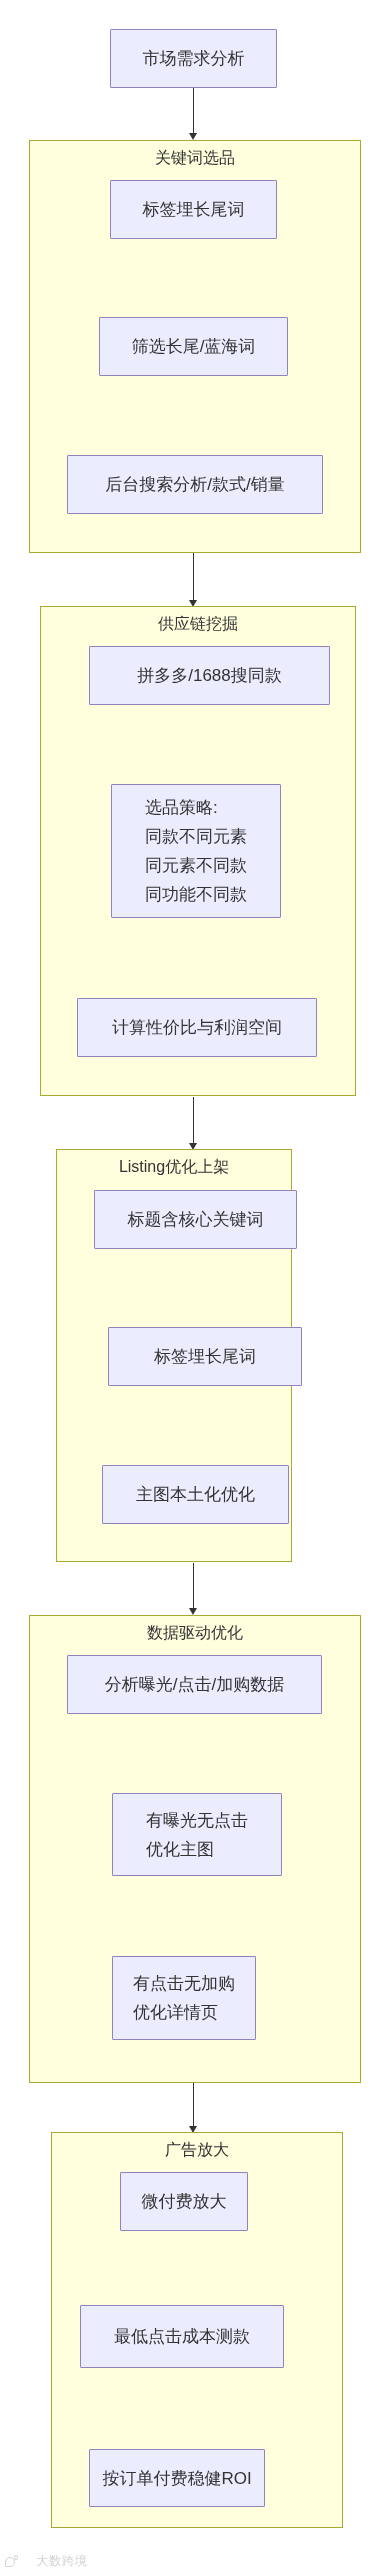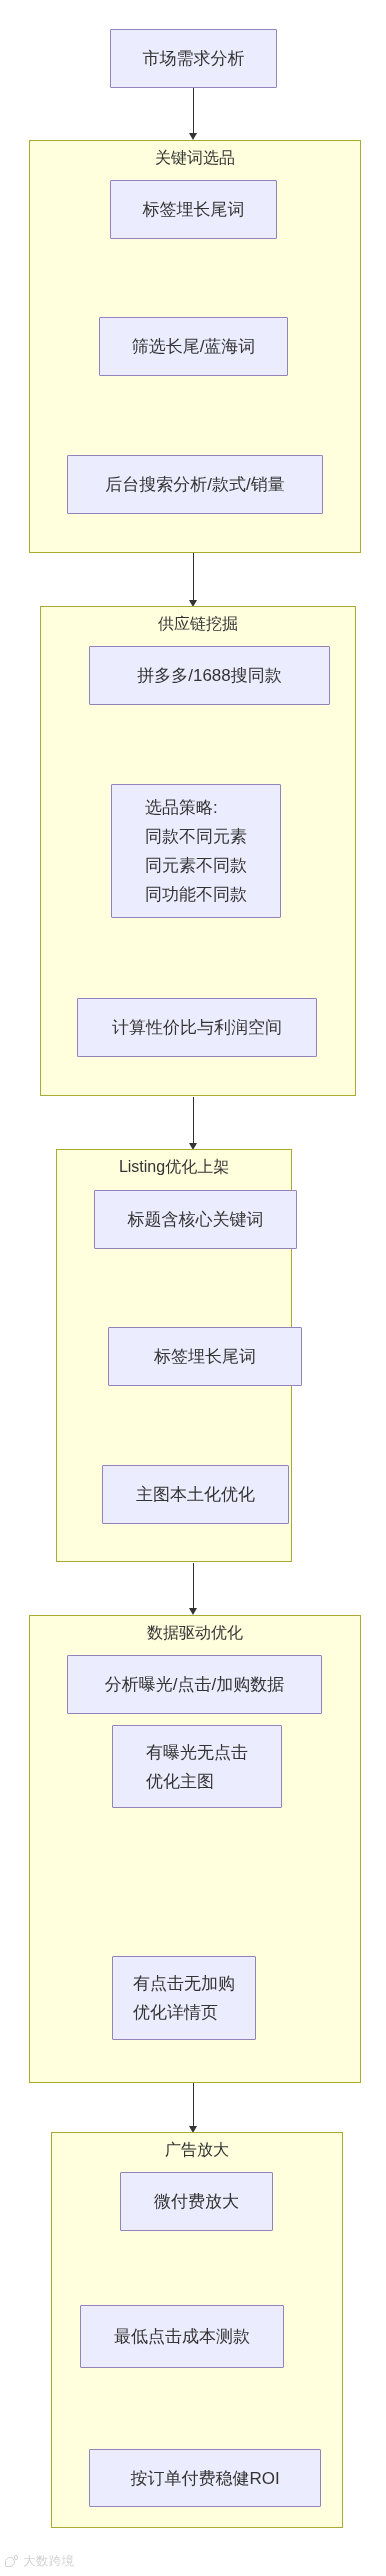--- a/index.html
+++ b/index.html
@@ -37,21 +37,21 @@
   }
   .arrow-line{width:1.1px;flex:1;background:var(--arrow,#333333);}
   .arrow-head{
     width:0;height:0;flex:0 0 auto;
     border-left:4.3px solid transparent;
     border-right:4.3px solid transparent;
     border-top:7.5px solid var(--arrow,#333333);
   }
   .watermark{
     position:absolute;left:4.3px;top:2553px;
-    display:flex;align-items:center;gap:4px;
+    display:flex;align-items:center;gap:17px;
     color:#d2d2d2;font-size:12.3px;letter-spacing:0.5px;
   }
   .wm-logo{width:15px;height:12.8px;position:relative;flex:0 0 auto;}
   .wm-logo .ring{
     position:absolute;left:0.5px;top:1.6px;width:8.5px;height:8.5px;
     border:1.3px solid #d2d2d2;border-radius:50% 50% 50% 1.1px;
   }
   .wm-logo .dot{
     position:absolute;right:1.1px;top:0;width:2.7px;height:2.7px;
     border:1.1px solid #d2d2d2;border-radius:50%;
@@ -166,39 +166,39 @@
 <div class="node" style="left:102px;top:1465px;width:187px;height:59px">
   <span class="node-label">主图本土化优化</span>
 </div>
 
 <div class="container" style="left:29px;top:1615px;width:332px;height:468px">
   <div class="container-title">数据驱动优化</div>
 </div>
 <div class="node" style="left:67px;top:1655px;width:255px;height:59px">
   <span class="node-label">分析曝光/点击/加购数据</span>
 </div>
-<div class="node" style="left:112px;top:1725px;width:170px;height:83px">
+<div class="node" style="left:112px;top:1793px;width:170px;height:83px">
   <span class="node-label">有曝光无点击
 优化主图</span>
 </div>
 <div class="node" style="left:112px;top:1956px;width:144px;height:84px">
   <span class="node-label">有点击无加购
 优化详情页</span>
 </div>
 
 <div class="container" style="left:51px;top:2132px;width:292px;height:396px">
   <div class="container-title">广告放大</div>
 </div>
-<div class="node" style="left:120px;top:2172px;width:153px;height:59px">
+<div class="node" style="left:120px;top:2172px;width:128px;height:59px">
   <span class="node-label">微付费放大</span>
 </div>
 <div class="node" style="left:80px;top:2305px;width:204px;height:63px">
   <span class="node-label">最低点击成本测款</span>
 </div>
-<div class="node" style="left:89px;top:2449px;width:232px;height:58px">
+<div class="node" style="left:89px;top:2449px;width:176px;height:58px">
   <span class="node-label">按订单付费稳健ROI</span>
 </div>
 
 <div class="watermark">
   <span class="wm-logo">
     <span class="ring"></span>
       <span class="dot"></span>
   </span>
   <span>大数跨境</span>
 </div>

